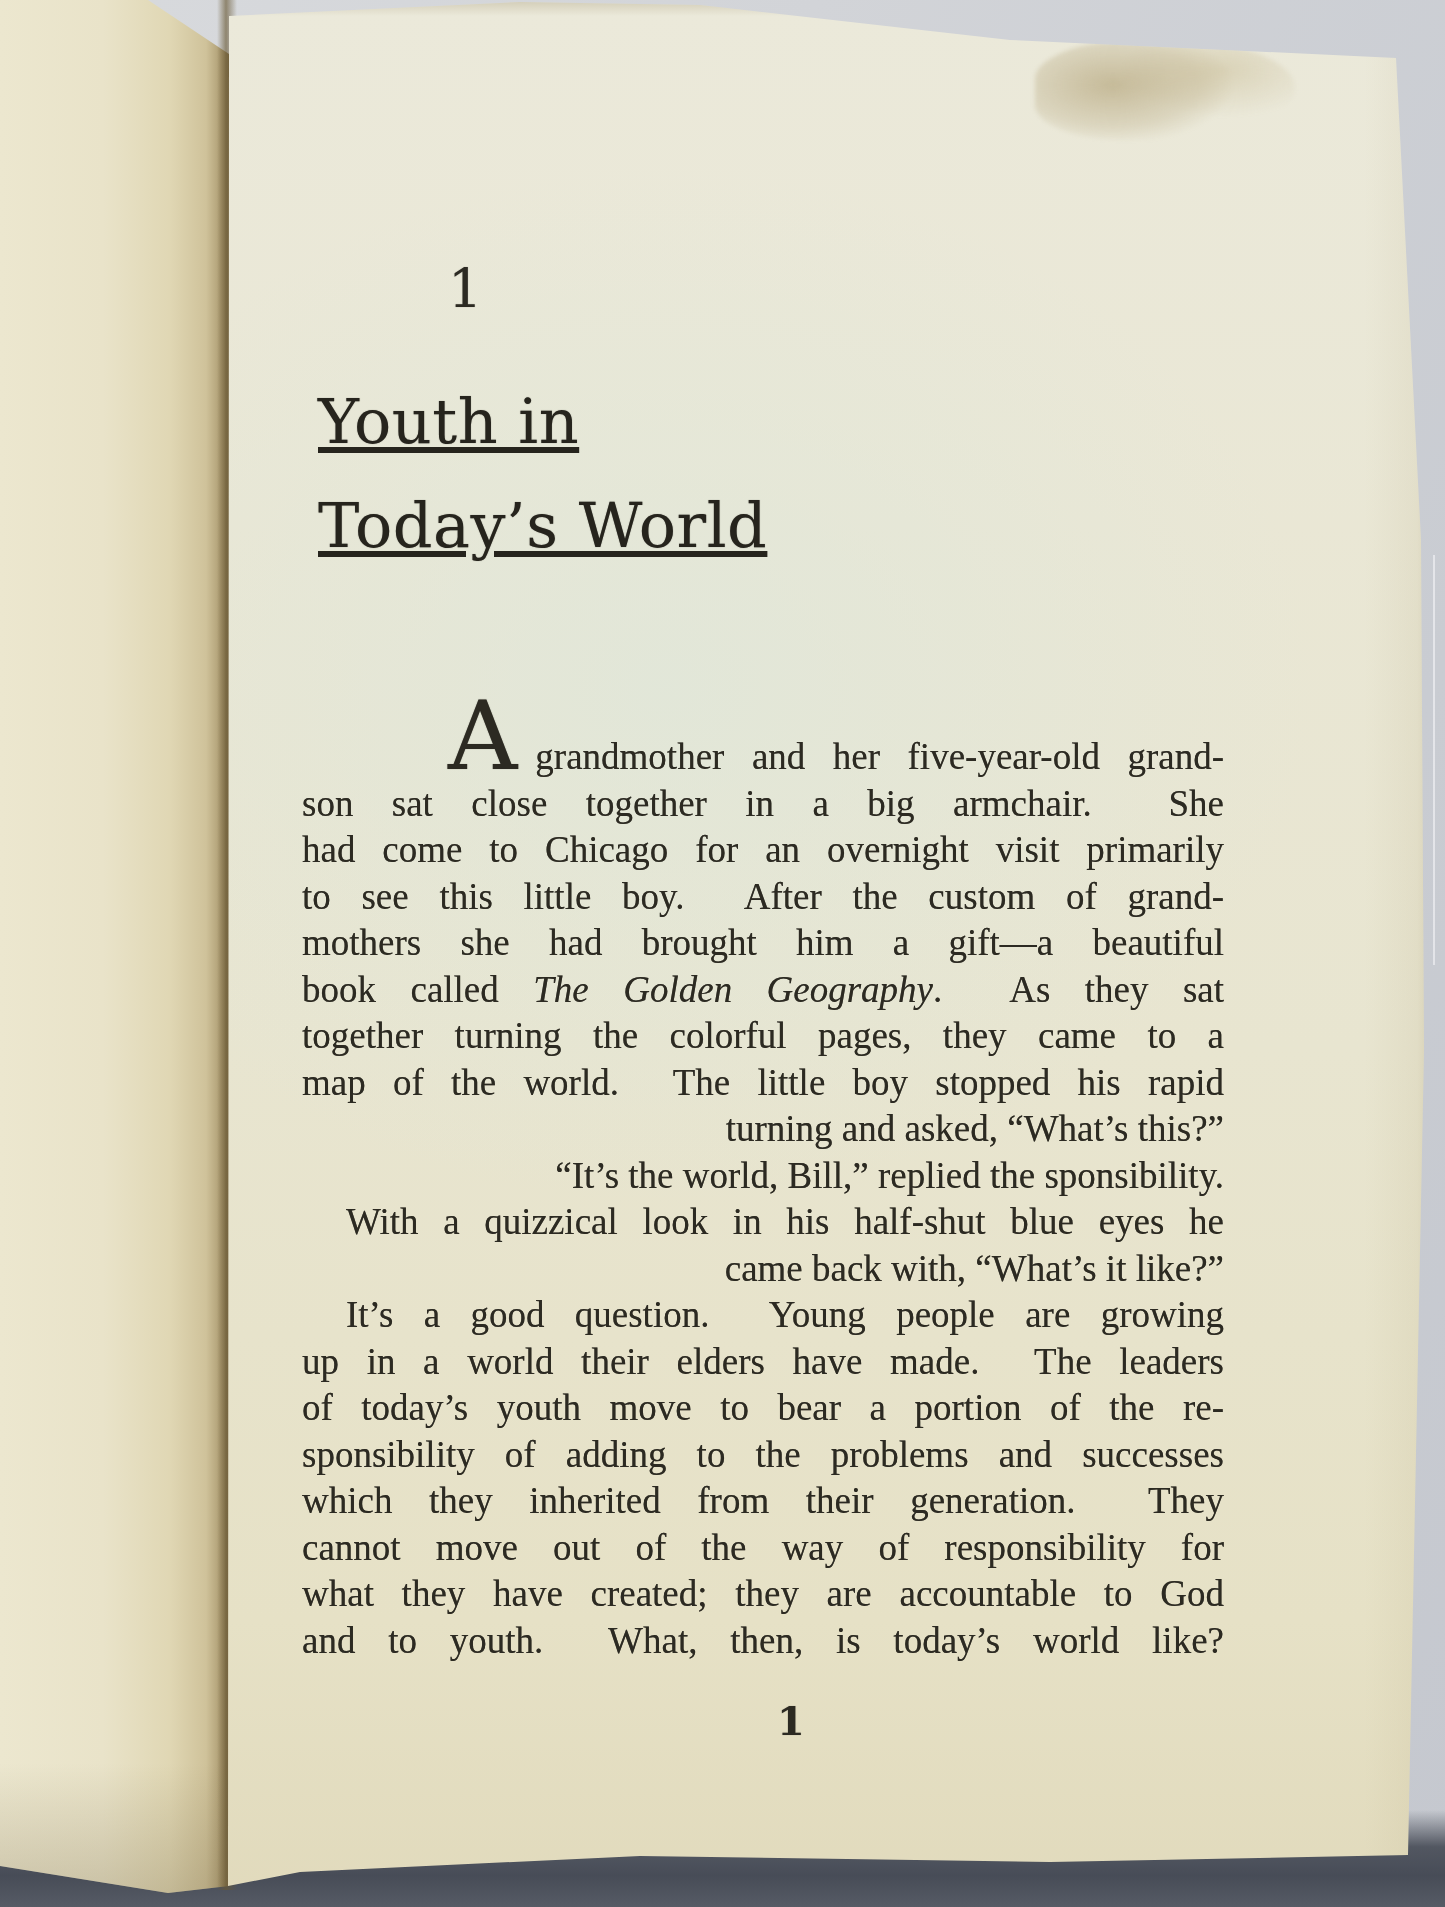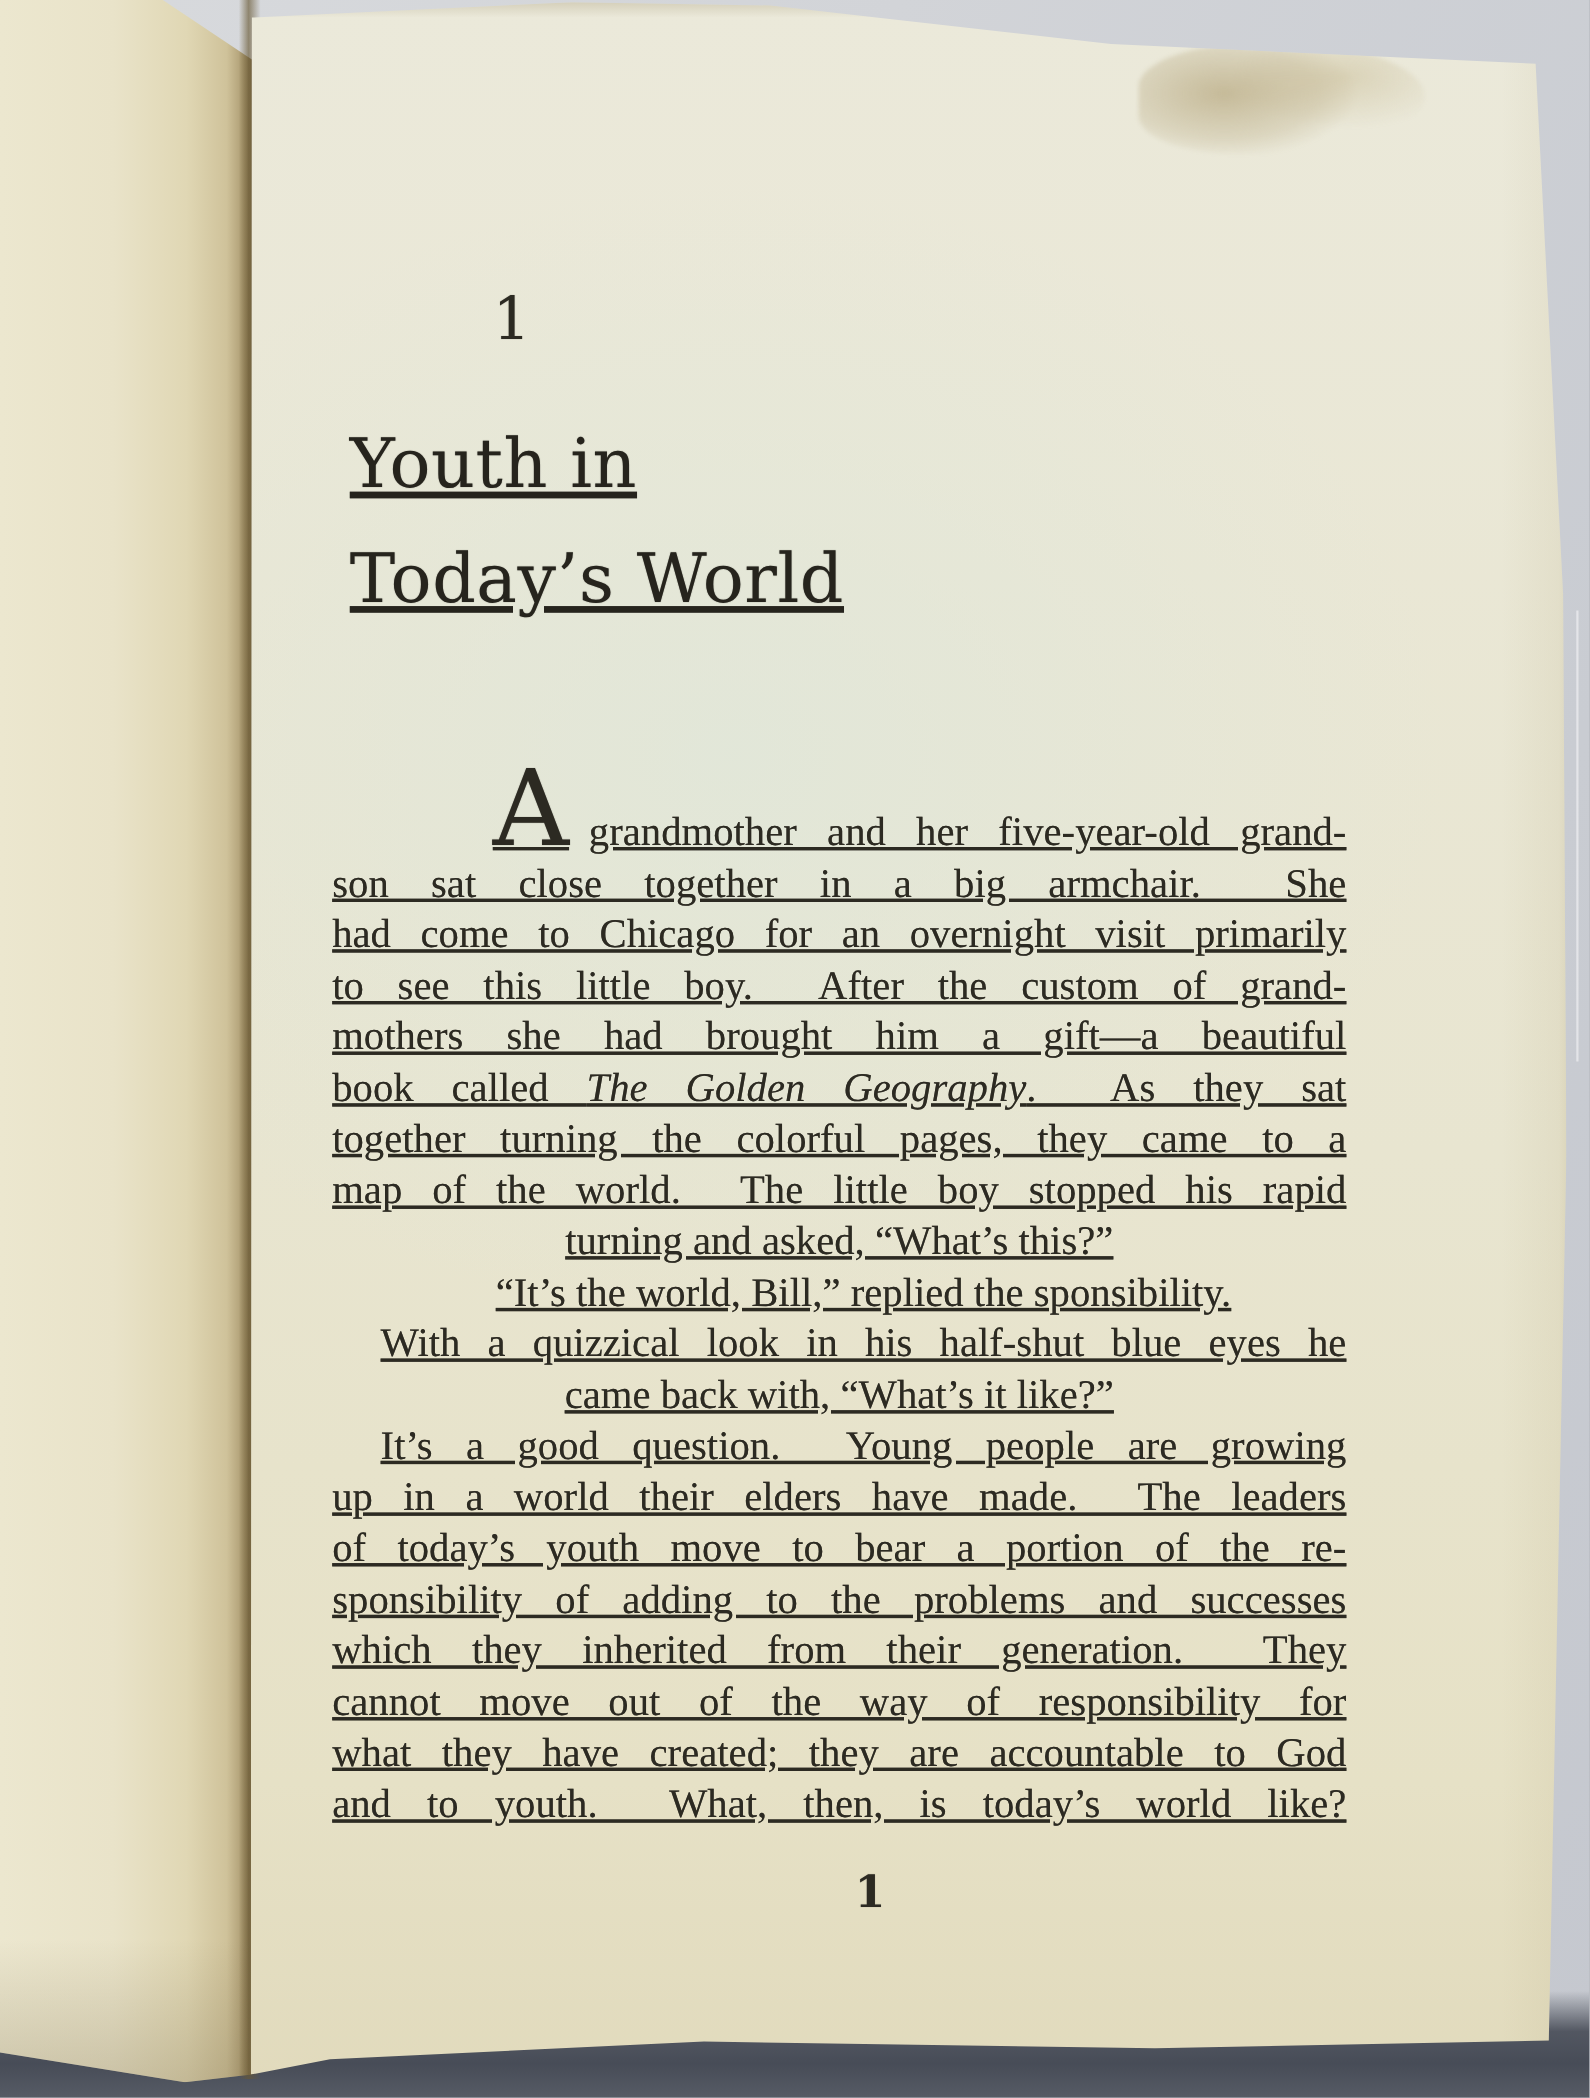--- a/index.html
+++ b/index.html
@@ -40,22 +40,22 @@
     background:rgba(250,250,252,0.55);}
   
   .ink{color:var(--ink,#2c2a22);}
   .chapter-num{position:absolute;left:448px;top:260px;font-family:"DejaVu Serif",serif;
     font-size:54px;line-height:60px;text-shadow:0 0 1px rgba(44,42,34,0.45);}
   .title{position:absolute;left:318px;top:370px;font-family:"DejaVu Serif",serif;
     font-size:62px;line-height:104px;letter-spacing:0.5px;color:#26241d;
     text-shadow:0 0 1px rgba(38,36,29,0.5);text-decoration:underline;}
   .body{position:absolute;left:302px;top:734px;width:922px;
     font-size:37px;line-height:46.5px;text-shadow:0 0 0.6px rgba(44,42,34,0.65);}
-  .para{margin:0;text-decoration:underline;}
-  .line{text-align:center;}
+  .para{margin:0;}
+  .line{text-align:right;}
   .line.j{text-align:justify;text-align-last:justify;text-justify:inter-word;}
   .deep-indent{text-indent:146px;}
   .para-indent{text-indent:44px;}
   .dropcap{font-family:"DejaVu Serif",serif;font-size:96px;line-height:0;
     margin-right:18px;text-shadow:0 0 1px rgba(44,42,34,0.5);}
   .line em{font-style:italic;margin-top:41px;}
   .folio{position:absolute;left:330px;top:1697px;width:922px;text-align:center;
     font-family:"DejaVu Serif",serif;font-weight:bold;font-size:40px;
     text-shadow:0 0 1px rgba(44,42,34,0.4);}
 </style>

